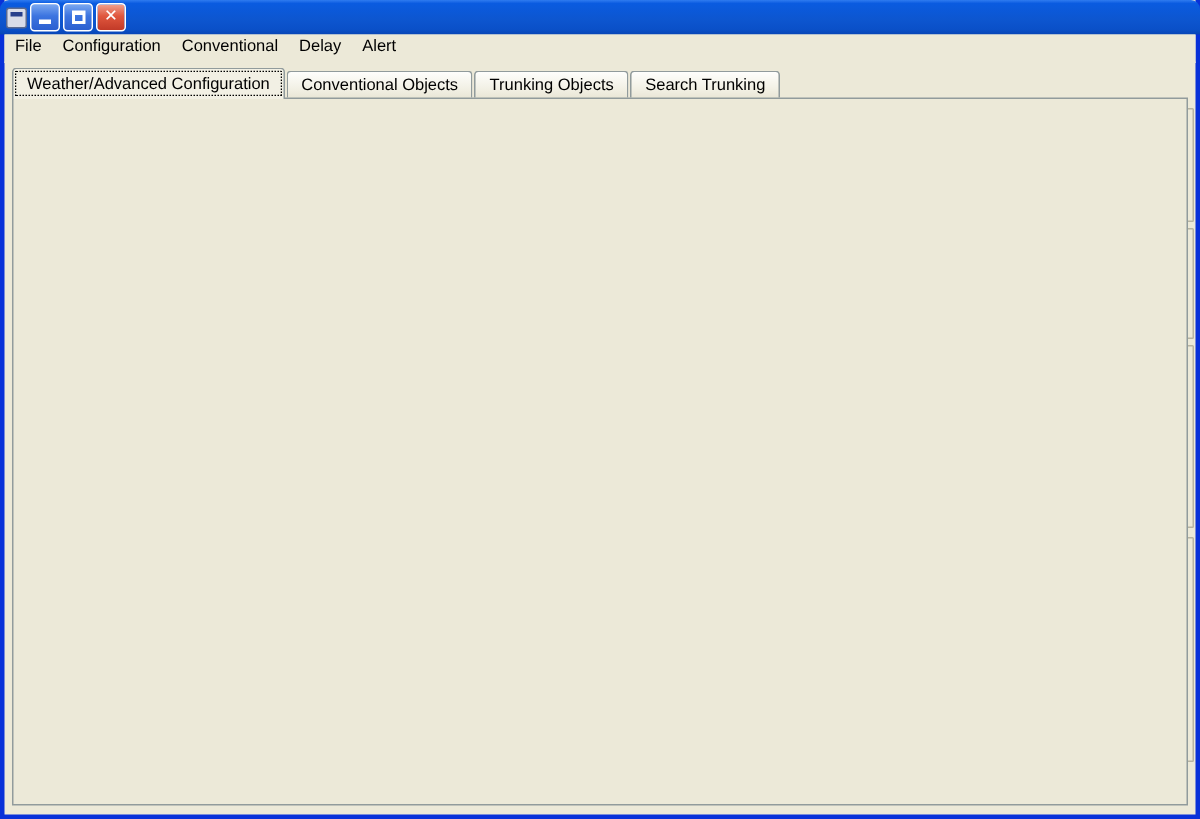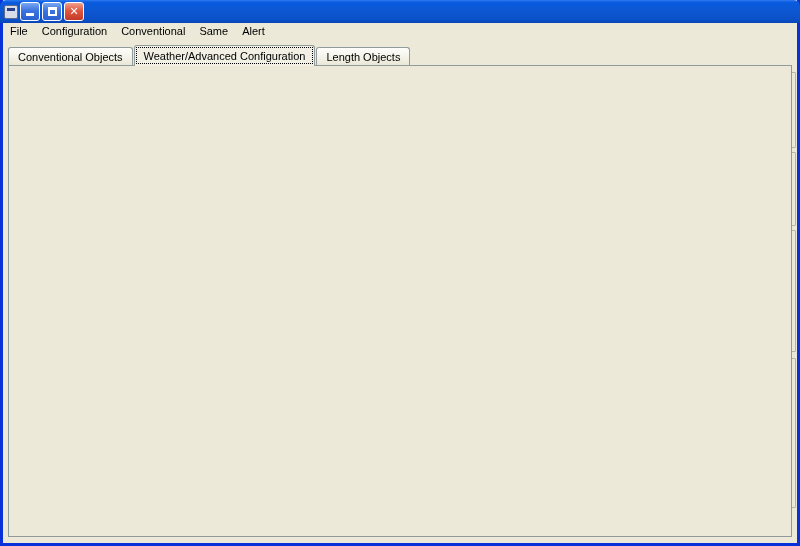--- a/index.html
+++ b/index.html
@@ -87,29 +87,30 @@
     <span class="tbtn max">
         <span></span>
       </span>
     <span class="tbtn close">✕</span>
   </div>
 
   <div class="menubar">
     <span class="menuitem">File</span>
     <span class="menuitem">Configuration</span>
     <span class="menuitem">Conventional</span>
-    <span class="menuitem">Same</span>
+    <span class="menuitem">Delay</span>
     <span class="menuitem">Alert</span>
   </div>
 
   <div class="tabpage"></div>
   <div class="tabstrip">
+    <span class="tab active">Weather/Advanced Configuration</span>
     <span class="tab">Conventional Objects</span>
-    <span class="tab active">Weather/Advanced Configuration</span>
-    <span class="tab">Length Objects</span>
+    <span class="tab">Trunking Objects</span>
+    <span class="tab">Search Trunking</span>
   </div>
 
   <div class="gb" style="left:12px;top:72px;width:117px;height:150px;">
     <span class="gl">Weather Settings</span>
     <div class="gb" style="left:6px;top:13px;width:104px;height:130px;">
       <span class="gl" style="left:2px;font-size:10.5px;">WX Channel Attenuation</span>
       <span class="wxrow" style="left:8px;top:12px;">1</span>
         <span class="wxrow" style="left:20px;top:12px;">162.400000</span>
         <span class="cb" style="left:82px;top:12px;"></span>
       <span class="wxrow" style="left:8px;top:28px;">2</span>

